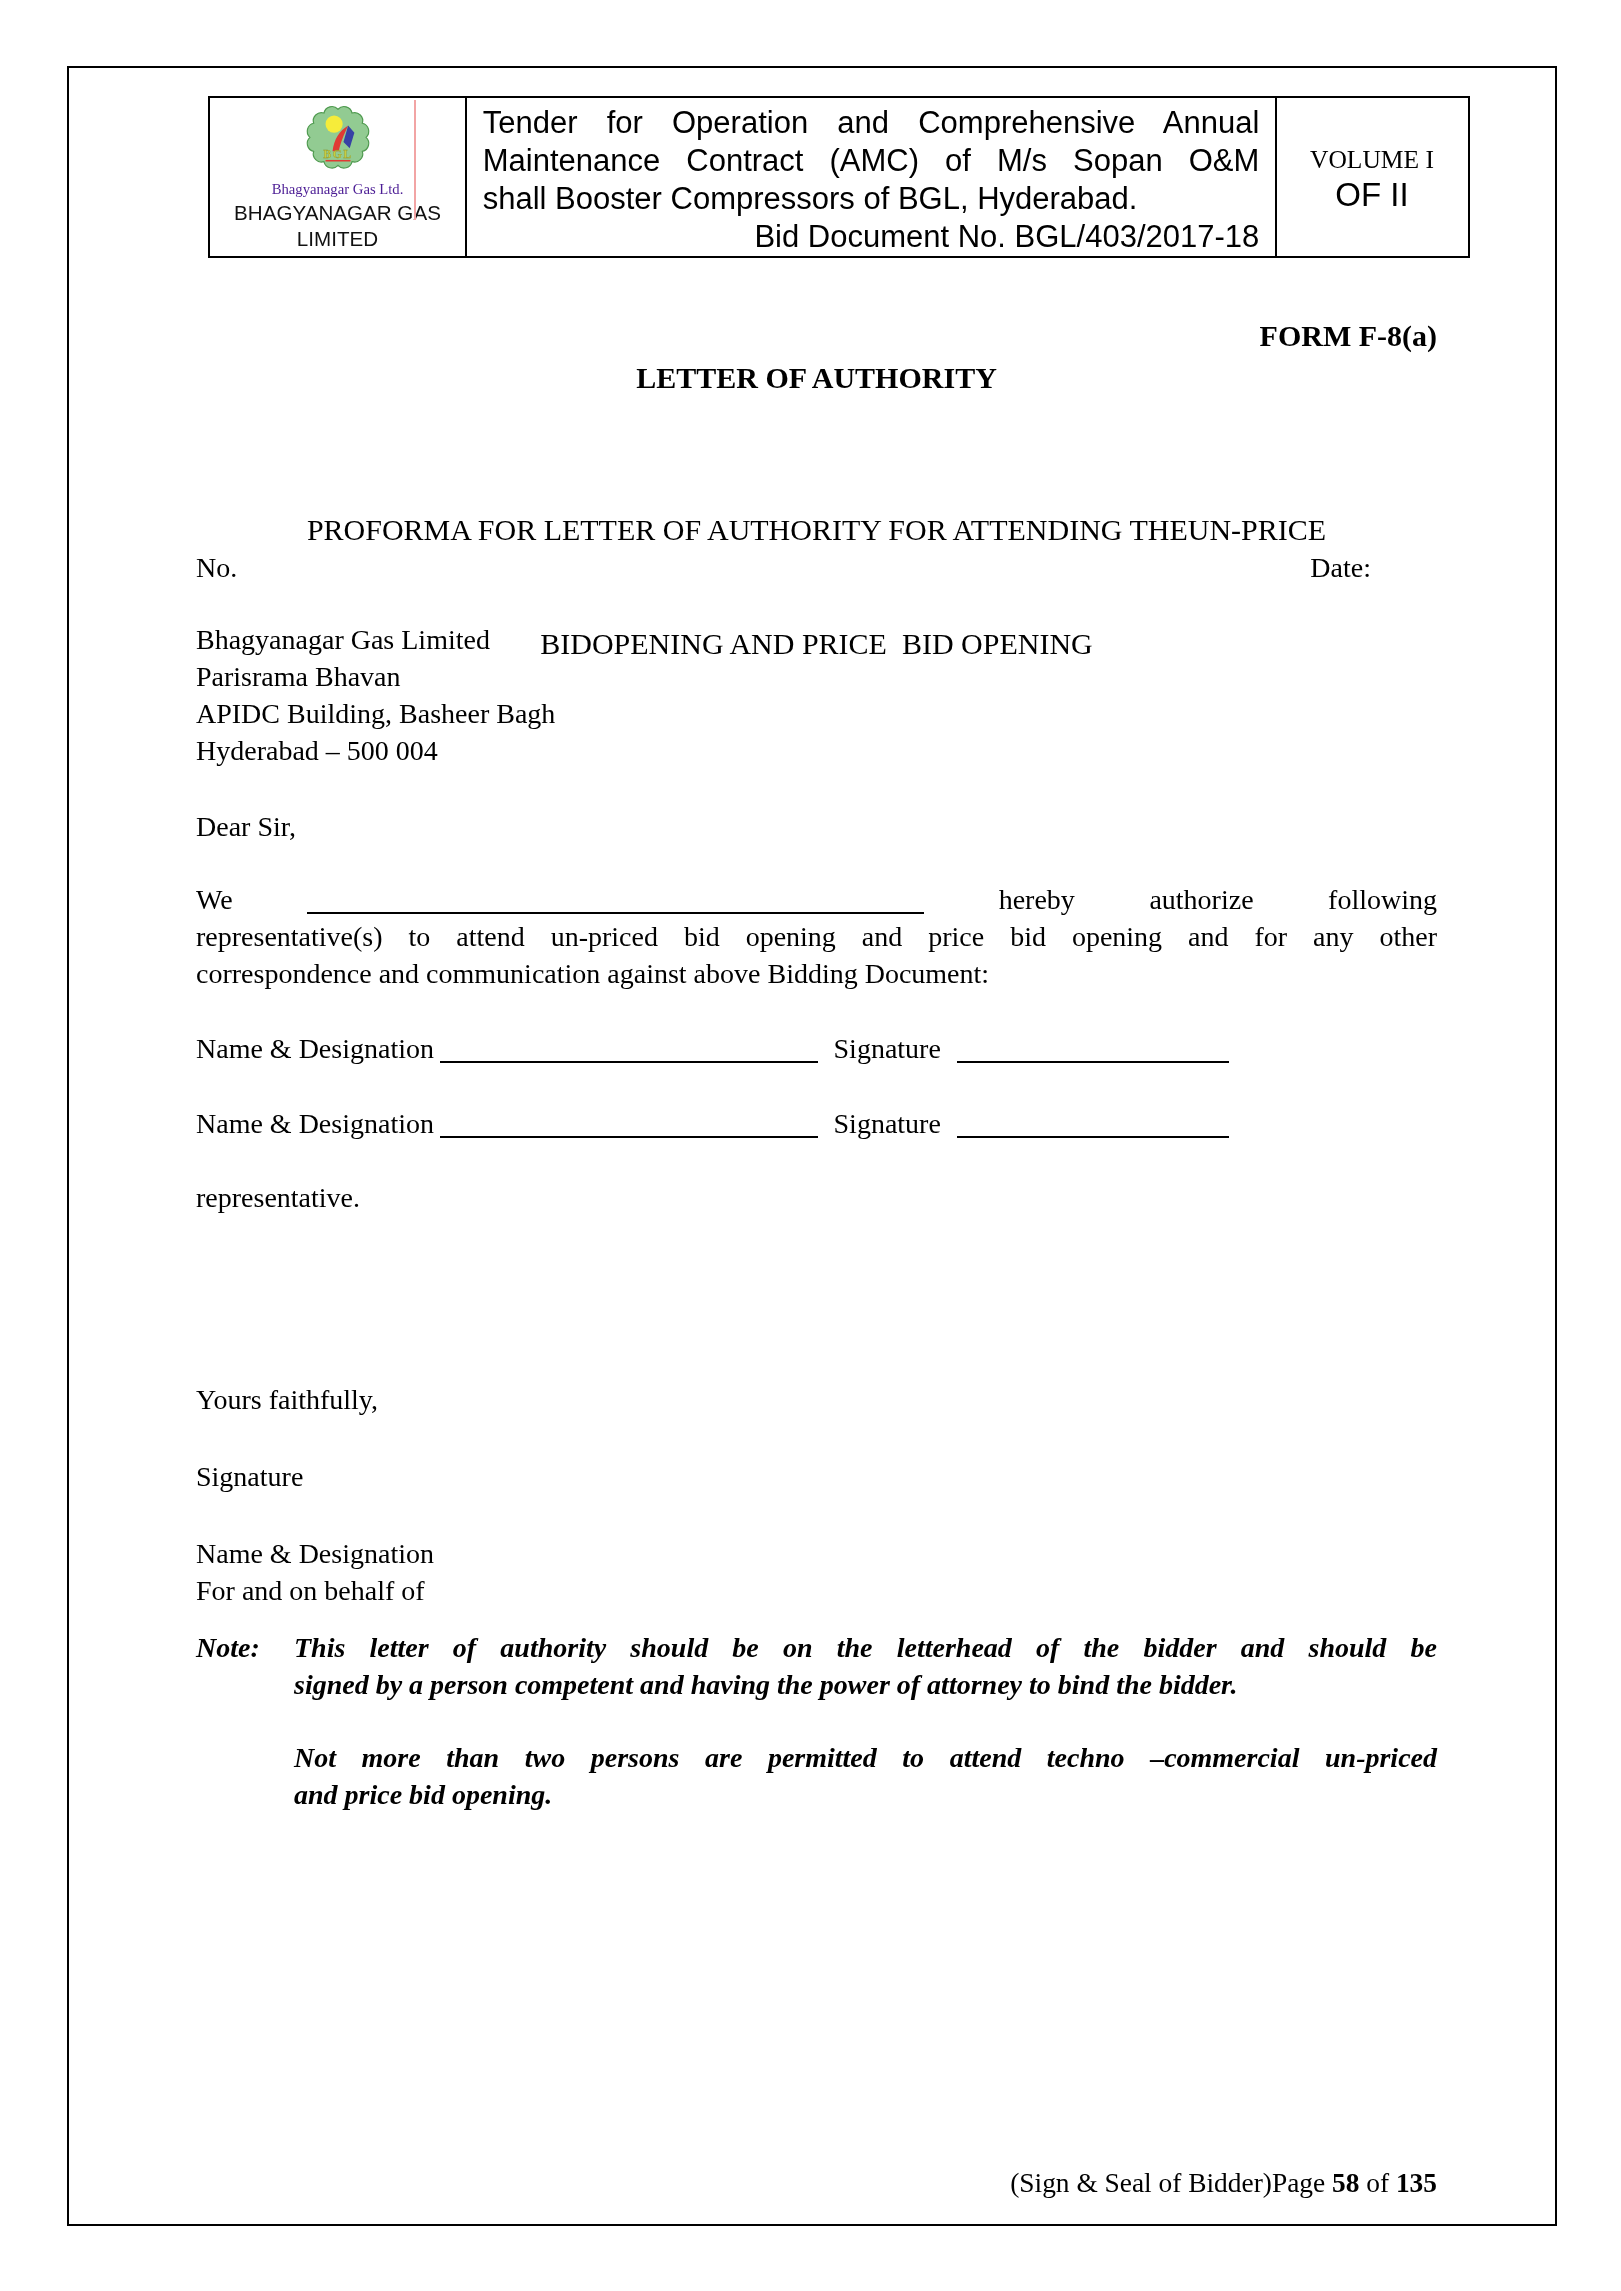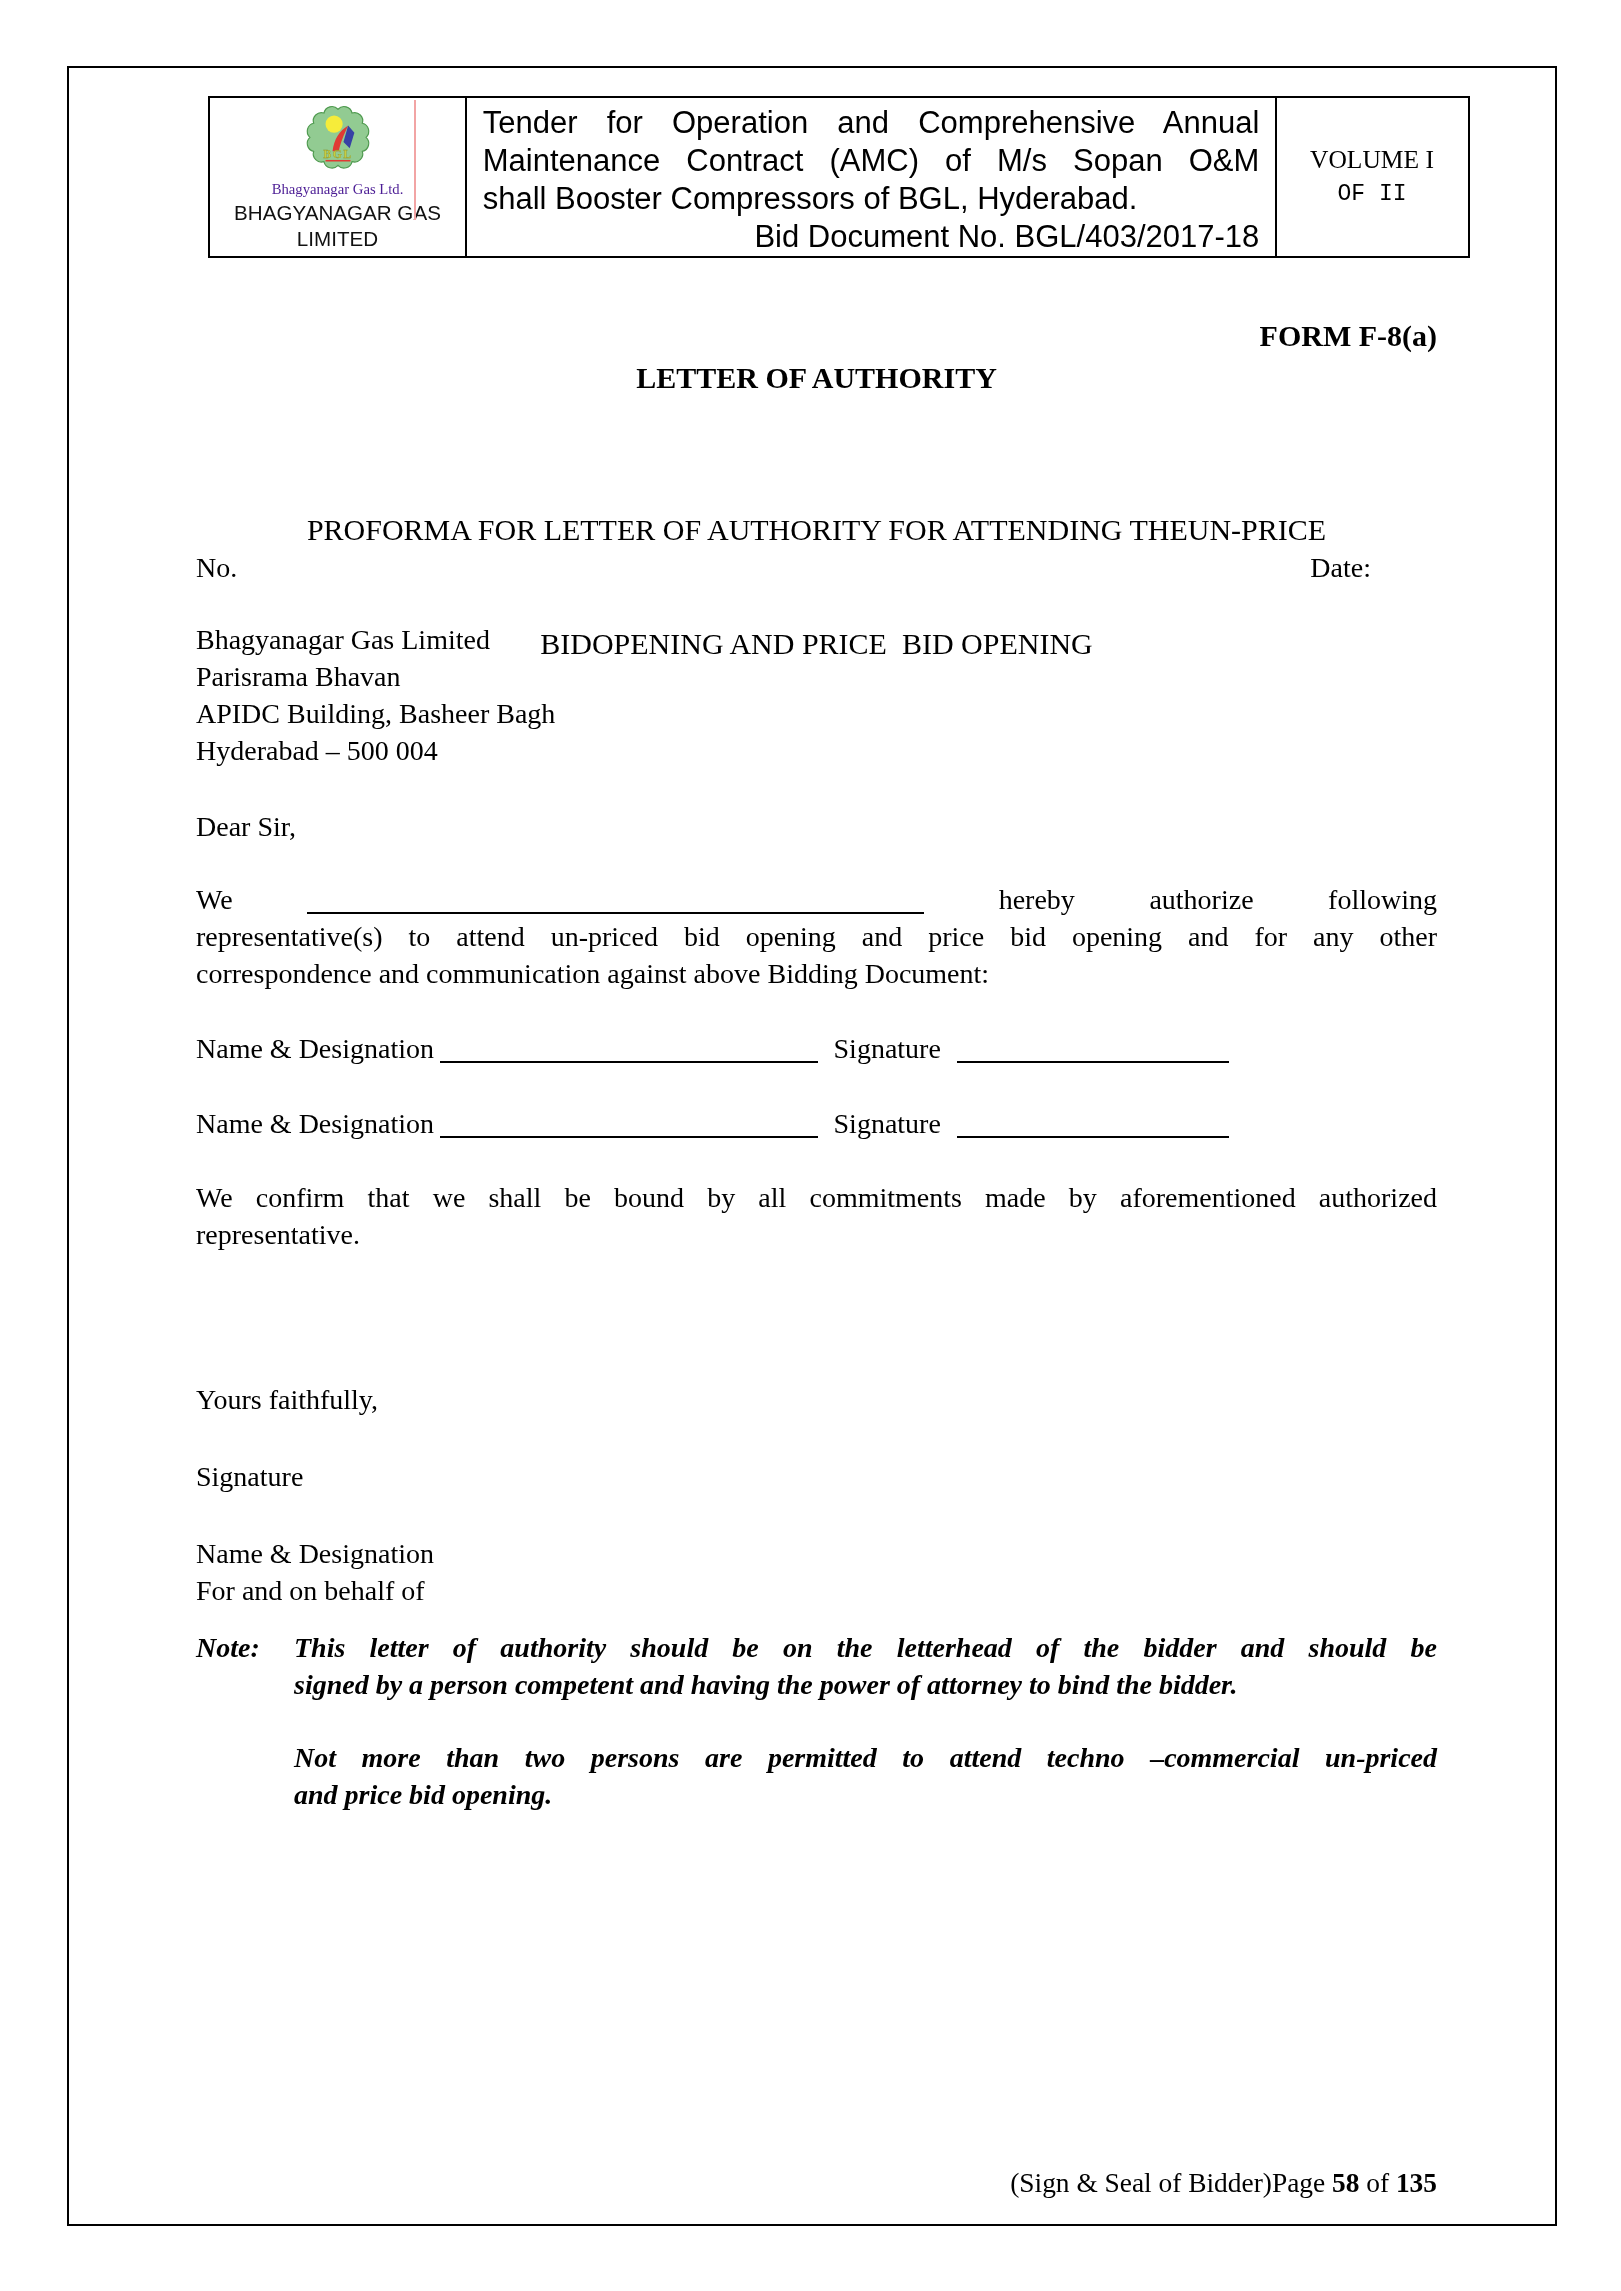--- a/index.html
+++ b/index.html
@@ -17,21 +17,21 @@
   #logo-cell{width:257px;border-right:2px solid #000;position:relative;display:flex;flex-direction:column;align-items:center;padding-top:4.9px;}
   #title-cell{width:810px;border-right:2px solid #000;padding:5.9px 15.7px;font-size:31px;line-height:38px;}
   #volume-cell{width:190px;display:flex;flex-direction:column;align-items:center;justify-content:center;line-height:35px;}
   .title-just{text-align:justify;text-align-last:justify;}
   .title-left{text-align:left;}
   .title-center{text-align:right;}
   #pink-rule{position:absolute;left:204px;top:2px;width:2px;height:120px;background:#f2a4a4;}
   #logo-caption{font-size:14.7px;line-height:16.7px;color:#4c1d95;font-family:"Liberation Serif",serif;}
   #company-name{font-size:20.6px;line-height:25.5px;text-align:center;color:#111;margin-top:2.9px;}
   #volume-line1{font-family:Liberation Serif, serif;font-size:25.5px;}
-  #volume-line2{font-family:Liberation Mono, monospace;font-size:23px;}
+  #volume-line2{font-family:Liberation Sans, sans-serif;font-size:33px;}
 
   
   .block{left:196px;width:1241px;}
   #form-no{top:317px;text-align:right;font-weight:bold;font-size:30px;}
   #letter-title{top:359px;text-align:center;font-weight:bold;font-size:30px;}
   #subtitle{top:435px;text-align:center;font-size:30px;line-height:38px;white-space:pre-wrap;}
   #no-date{top:549px;display:flex;justify-content:space-between;}
   #date-label{margin-right:66px;}
   #address{top:621px;}
   #salutation{top:808px;}
@@ -131,21 +131,20 @@
   <span class="blank nd-blank2"></span>
 </div>
 <div id="nd-row-2" class="abs block serif nd-row">
   <span>Name &amp; Designation</span>
   <span class="blank nd-blank1"></span>
   <span class="nd-sig">Signature</span>
   <span class="blank nd-blank2"></span>
 </div>
 
 <div id="confirm" class="abs block serif">
-  <div class="line-just">We confirm that we shall be bound by all commitments made by aforementioned authorized</div>
   <div>representative.</div>
 </div>
 
 <div id="closing" class="abs block serif">
   <div>Yours faithfully,</div>
   <div class="closing-gap">Signature</div>
   <div class="closing-gap">Name &amp; Designation</div>
   <div>For and on behalf of</div>
 </div>
 

